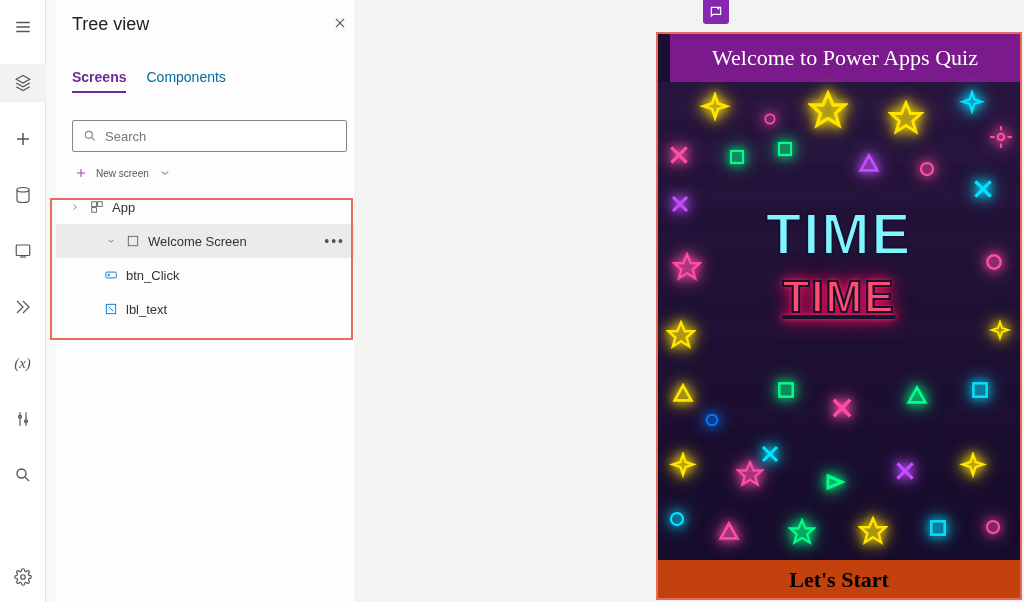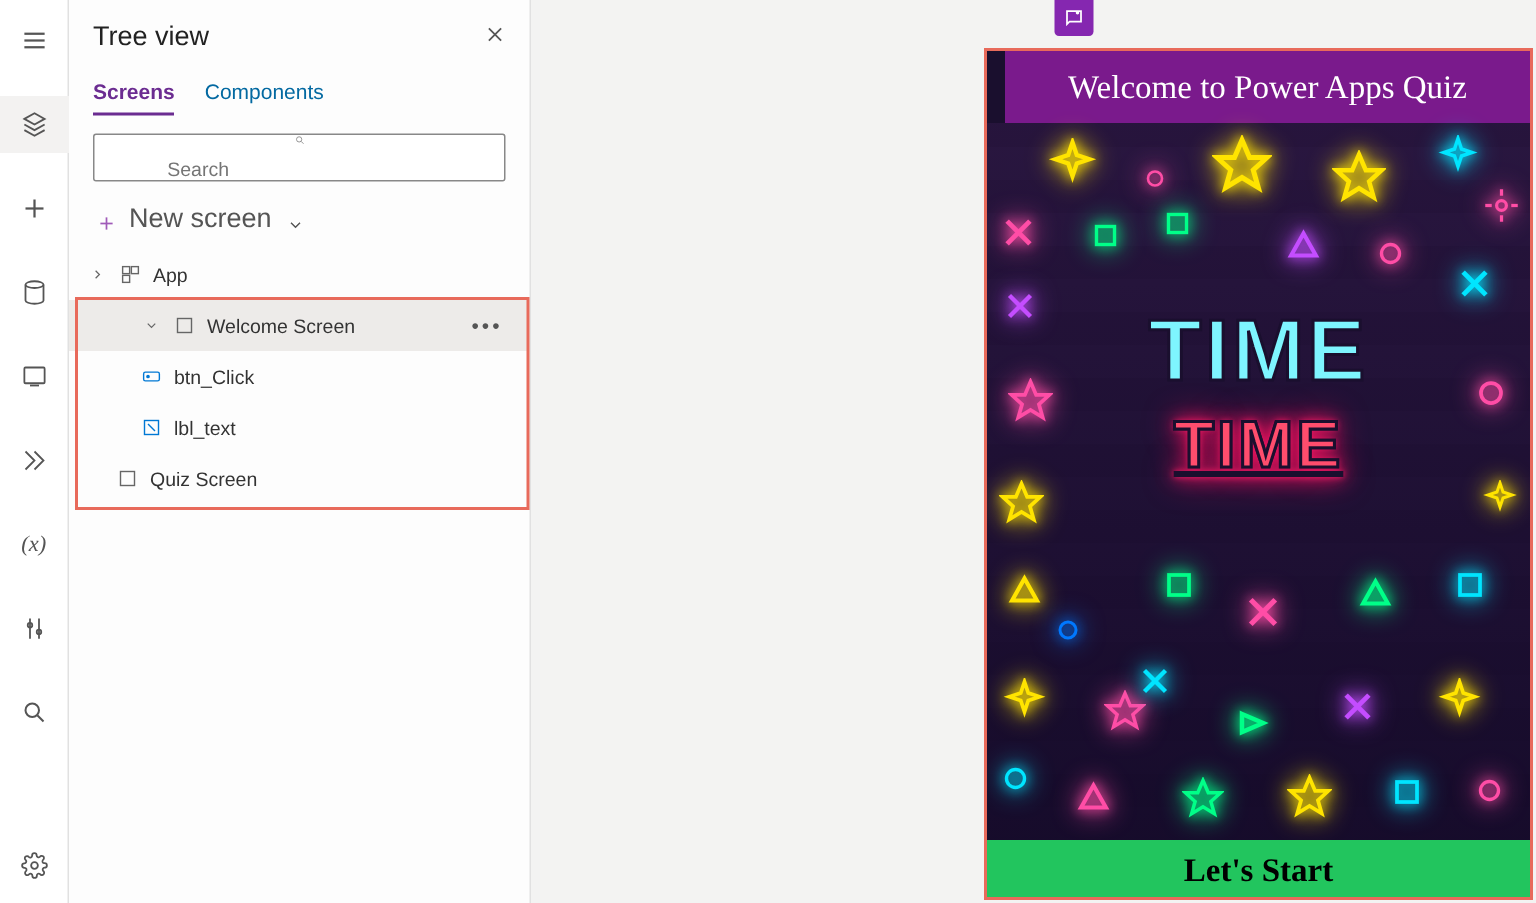--- a/index.html
+++ b/index.html
@@ -32,21 +32,21 @@
     display: flex;
     align-items: center;
     justify-content: center;
     color: #555;
     cursor: pointer;
   }
   .leftrail .railbtn svg { width: 18px; height: 18px; }
   .leftrail .spacer { flex: 1; }
   .treepane {
     position: absolute;
-    left: 46px; top: 0;
+    left: 56px; top: 0;
     width: 308px;
     height: 602px;
     background: #fdfdfd;
     border-right: 1px solid #e1e1e1;
   }
   .tp-header {
     padding: 14px 16px 6px 16px;
     display: flex;
     align-items: center;
     justify-content: space-between;
@@ -58,60 +58,59 @@
   }
   .tp-close {
     cursor: pointer;
     color: #555;
   }
   .tp-close svg { width: 14px; height: 14px; }
   .tp-tabs {
     display: flex;
     gap: 20px;
     padding: 0 16px;
-    margin-top: 6px;
+    margin-top: 22px;
   }
   .tp-tab {
     padding: 6px 0;
     font-size: 14px;
     color: #0369a1;
     cursor: pointer;
     border-bottom: 2px solid transparent;
   }
   .tp-tab.active {
     color: #6b2c91;
     font-weight: 600;
     border-bottom-color: #6b2c91;
   }
   .tp-search {
-    margin: 12px 16px 8px 16px;
+    margin: 27px 16px 8px 16px;
     border: 1px solid #888;
     height: 32px;
     display: flex;
     align-items: center;
     padding: 0 10px;
     gap: 8px;
     border-radius: 2px;
     background: #fff;
-    flex-direction: column;
   }
   .tp-search svg { width: 14px; height: 14px; color: #888; }
   .tp-search input {
     border: none;
     outline: none;
     font-size: 13px;
     flex: 1;
     background: transparent;
   }
   .tp-newscreen {
     display: flex;
-    align-items: flex-end;
+    align-items: center;
     gap: 8px;
     padding: 6px 18px 10px 18px;
-    font-size: 18px;
+    font-size: 10px;
     color: #555;
     cursor: pointer;
   }
   .tp-newscreen svg { width: 14px; height: 14px; }
   .tree {
     padding: 0;
   }
   .treerow {
     display: flex;
     align-items: center;
@@ -192,21 +191,21 @@
     position: relative;
     height: 478px;
     background: #1a0f2e;
     background-image:
       linear-gradient(rgba(40,20,60,.6), rgba(20,10,40,.9)),
       repeating-linear-gradient(0deg, #2b1a45 0 22px, #25153d 22px 44px),
       repeating-linear-gradient(90deg, #2b1a45 0 48px, #25153d 48px 96px);
   }
   .phone-start {
     height: 40px;
-    background: #22c55e;
+    background: #c2410c;
     color: #000;
     font-family: Georgia, 'Times New Roman', serif;
     font-weight: bold;
     font-size: 22px;
     display:flex; align-items:center; justify-content:center;
     cursor:pointer;
   }
   .neon-text {
     position:absolute;
     left:0; right:0;
@@ -377,28 +376,20 @@
       <span class="icon">
           <svg viewBox="0 0 24 24" fill="none" stroke="#0078d4" stroke-width="1.6">
             <rect x="4" y="4" width="16" height="16"></rect>
             <line x1="8" y1="8" x2="16" y2="16"></line>
           </svg>
         </span>
       <span>lbl_text</span>
     </div>
 
 
-    <div class="treerow" style="padding-left:30px;">
-      <span class="icon">
-          <svg viewBox="0 0 24 24" fill="none" stroke="currentColor" stroke-width="1.6">
-            <rect x="4" y="4" width="16" height="16"></rect>
-          </svg>
-        </span>
-      <span>Quiz Screen</span>
-    </div>
   </div>
 </div>
 
 <div class="highlightbox"></div>
 
 <div class="canvas">
   <div class="chatbubble">
     <svg viewBox="0 0 24 24" fill="none" stroke="currentColor" stroke-width="2">
         <path d="M4 4h16v12H7l-3 3V4z"></path>
         <circle cx="16" cy="6" r="2" fill="#fff" stroke="none"></circle>

